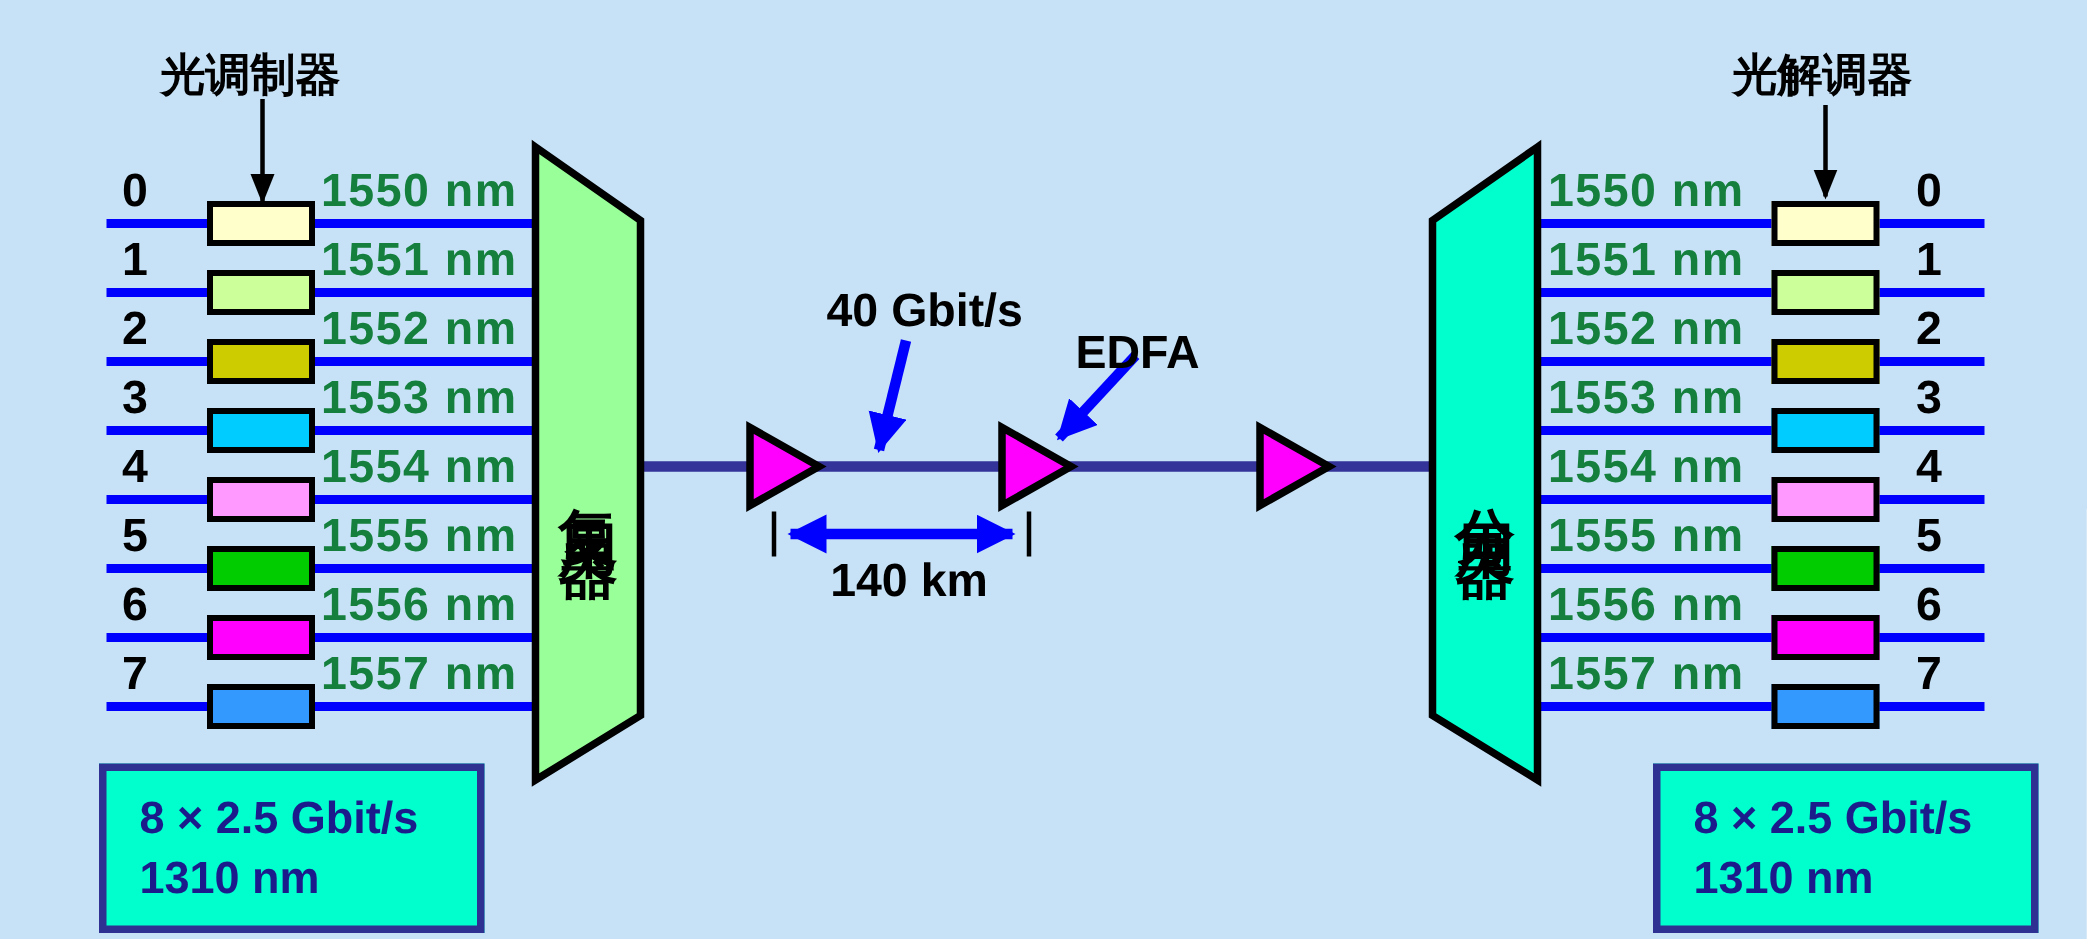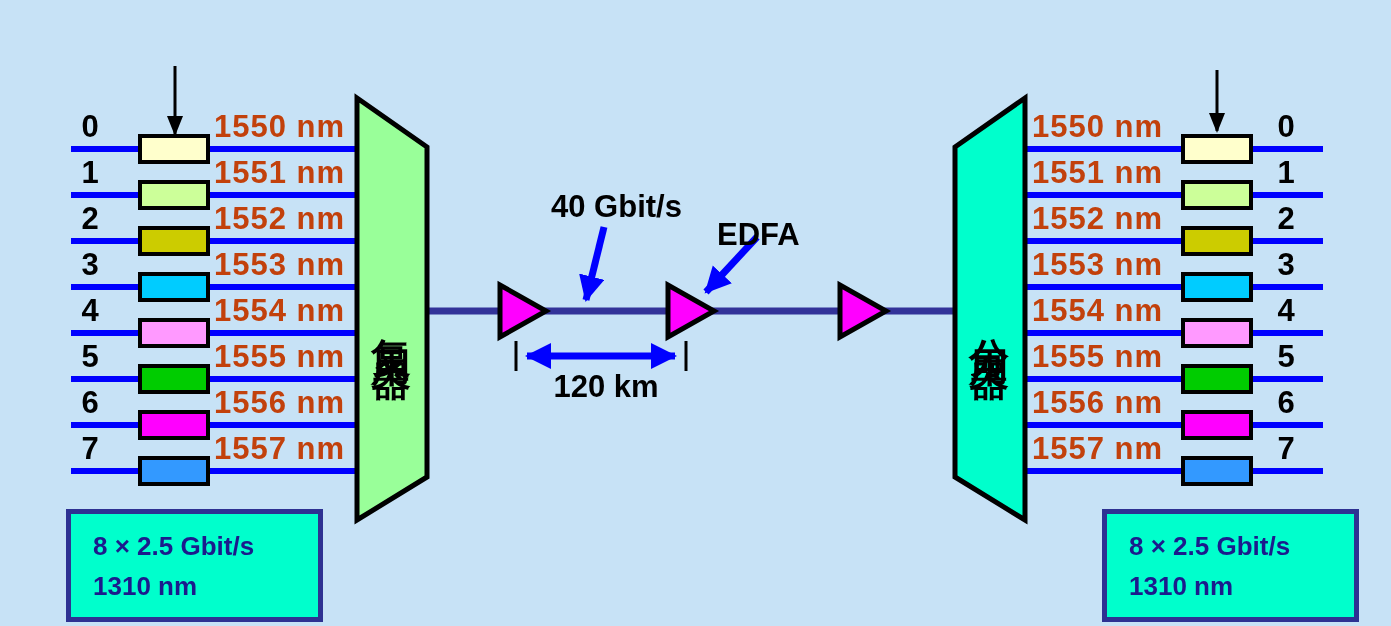--- a/index.html
+++ b/index.html
@@ -8,36 +8,36 @@
 
   
   .row{position:absolute;height:48px;}
   .hline{position:absolute;left:0;right:0;top:39px;height:6px;background:var(--line-blue);}
   .ch-num{position:absolute;top:1px;width:34px;text-align:center;font-size:31px;font-weight:bold;color:#000;line-height:38px;}
   .num-l{left:2px;}
   .num-r{left:244px;}
   .mod-box{position:absolute;top:27px;width:64px;height:22px;border:4px solid #000;}
   .box-l{left:67px;}
   .box-r{left:156px;}
-  .wl{position:absolute;top:2px;font-size:31px;font-weight:bold;color:#c2410c;white-space:nowrap;line-height:36px;letter-spacing:1px;}
+  .wl{position:absolute;top:2px;font-size:31px;font-weight:bold;color:#15803d;white-space:nowrap;line-height:36px;letter-spacing:1px;}
   .wl-l{left:143px;}
   .wl-r{left:7px;}
 
   
   .label{position:absolute;font-weight:bold;color:#000;white-space:nowrap;}
   .title{font-size:30px;}
   .mid-label{font-size:31px;}
   .vlabel{position:absolute;display:flex;align-items:center;justify-content:center;
           writing-mode:vertical-rl;text-orientation:upright;font-size:40px;font-weight:bold;
           color:#000;letter-spacing:12px;}
 
   
   .info-box{position:absolute;width:257px;height:113px;box-sizing:border-box;
             background:var(--info-fill);border:5px solid var(--info-border);
-            color:var(--info-text);font-weight:bold;font-size:26px;
+            color:var(--info-text);font-weight:bold;font-size:30px;
             padding:12px 0 0 22px;line-height:40px;}
 
   svg{position:absolute;left:0;top:0;pointer-events:none;}
   .mux{fill:var(--mux-green);stroke:#000;stroke-width:5;}
   .demux{fill:var(--demux-cyan);stroke:#000;stroke-width:5;}
   .fiber{stroke:var(--fiber-navy);stroke-width:7;}
   .amp{fill:var(--amp-magenta);stroke:#000;stroke-width:5;}
   .barrow{stroke:#000;stroke-width:3;}
   .blarrow{stroke:var(--arrow-blue);stroke-width:7;}
   .tick{stroke:#000;stroke-width:3;}
@@ -168,27 +168,29 @@
     <line class="barrow" x1="1217" y1="70" x2="1217" y2="131" marker-end="url(#ah-black)"></line>
 
     <line class="blarrow" x1="604" y1="227" x2="586" y2="300" marker-end="url(#ah-blue)"></line>
     <line class="blarrow" x1="757" y1="237" x2="706" y2="292" marker-end="url(#ah-blue)"></line>
 
     <line class="tick" x1="516" y1="341" x2="516" y2="371"></line>
     <line class="tick" x1="686" y1="341" x2="686" y2="371"></line>
     <line class="blarrow" x1="527" y1="356" x2="675" y2="356" marker-start="url(#ah-blue)" marker-end="url(#ah-blue)"></line>
   </svg>
 
+  <div class="label title" style="left:107px;top:30px">光调制器</div>
+  <div class="label title" style="left:1155px;top:30px">光解调器</div>
 
   <div class="vlabel" style="left:357px;top:246px;width:70px;height:155px">复用器</div>
   <div class="vlabel" style="left:955px;top:246px;width:70px;height:155px">分用器</div>
 
   <div class="label mid-label" style="left:551px;top:189px">40 Gbit/s</div>
   <div class="label mid-label" style="left:717px;top:217px">EDFA</div>
-  <div class="label mid-label" style="left:536px;top:369px;width:140px;text-align:center">120 km</div>
+  <div class="label mid-label" style="left:536px;top:369px;width:140px;text-align:center">140 km</div>
 
   <div class="info-box" style="left:66px;top:509px">
     <div>8 × 2.5 Gbit/s</div>
     <div>1310 nm</div>
   </div>
   <div class="info-box" style="left:1102px;top:509px">
     <div>8 × 2.5 Gbit/s</div>
     <div>1310 nm</div>
   </div>
 

